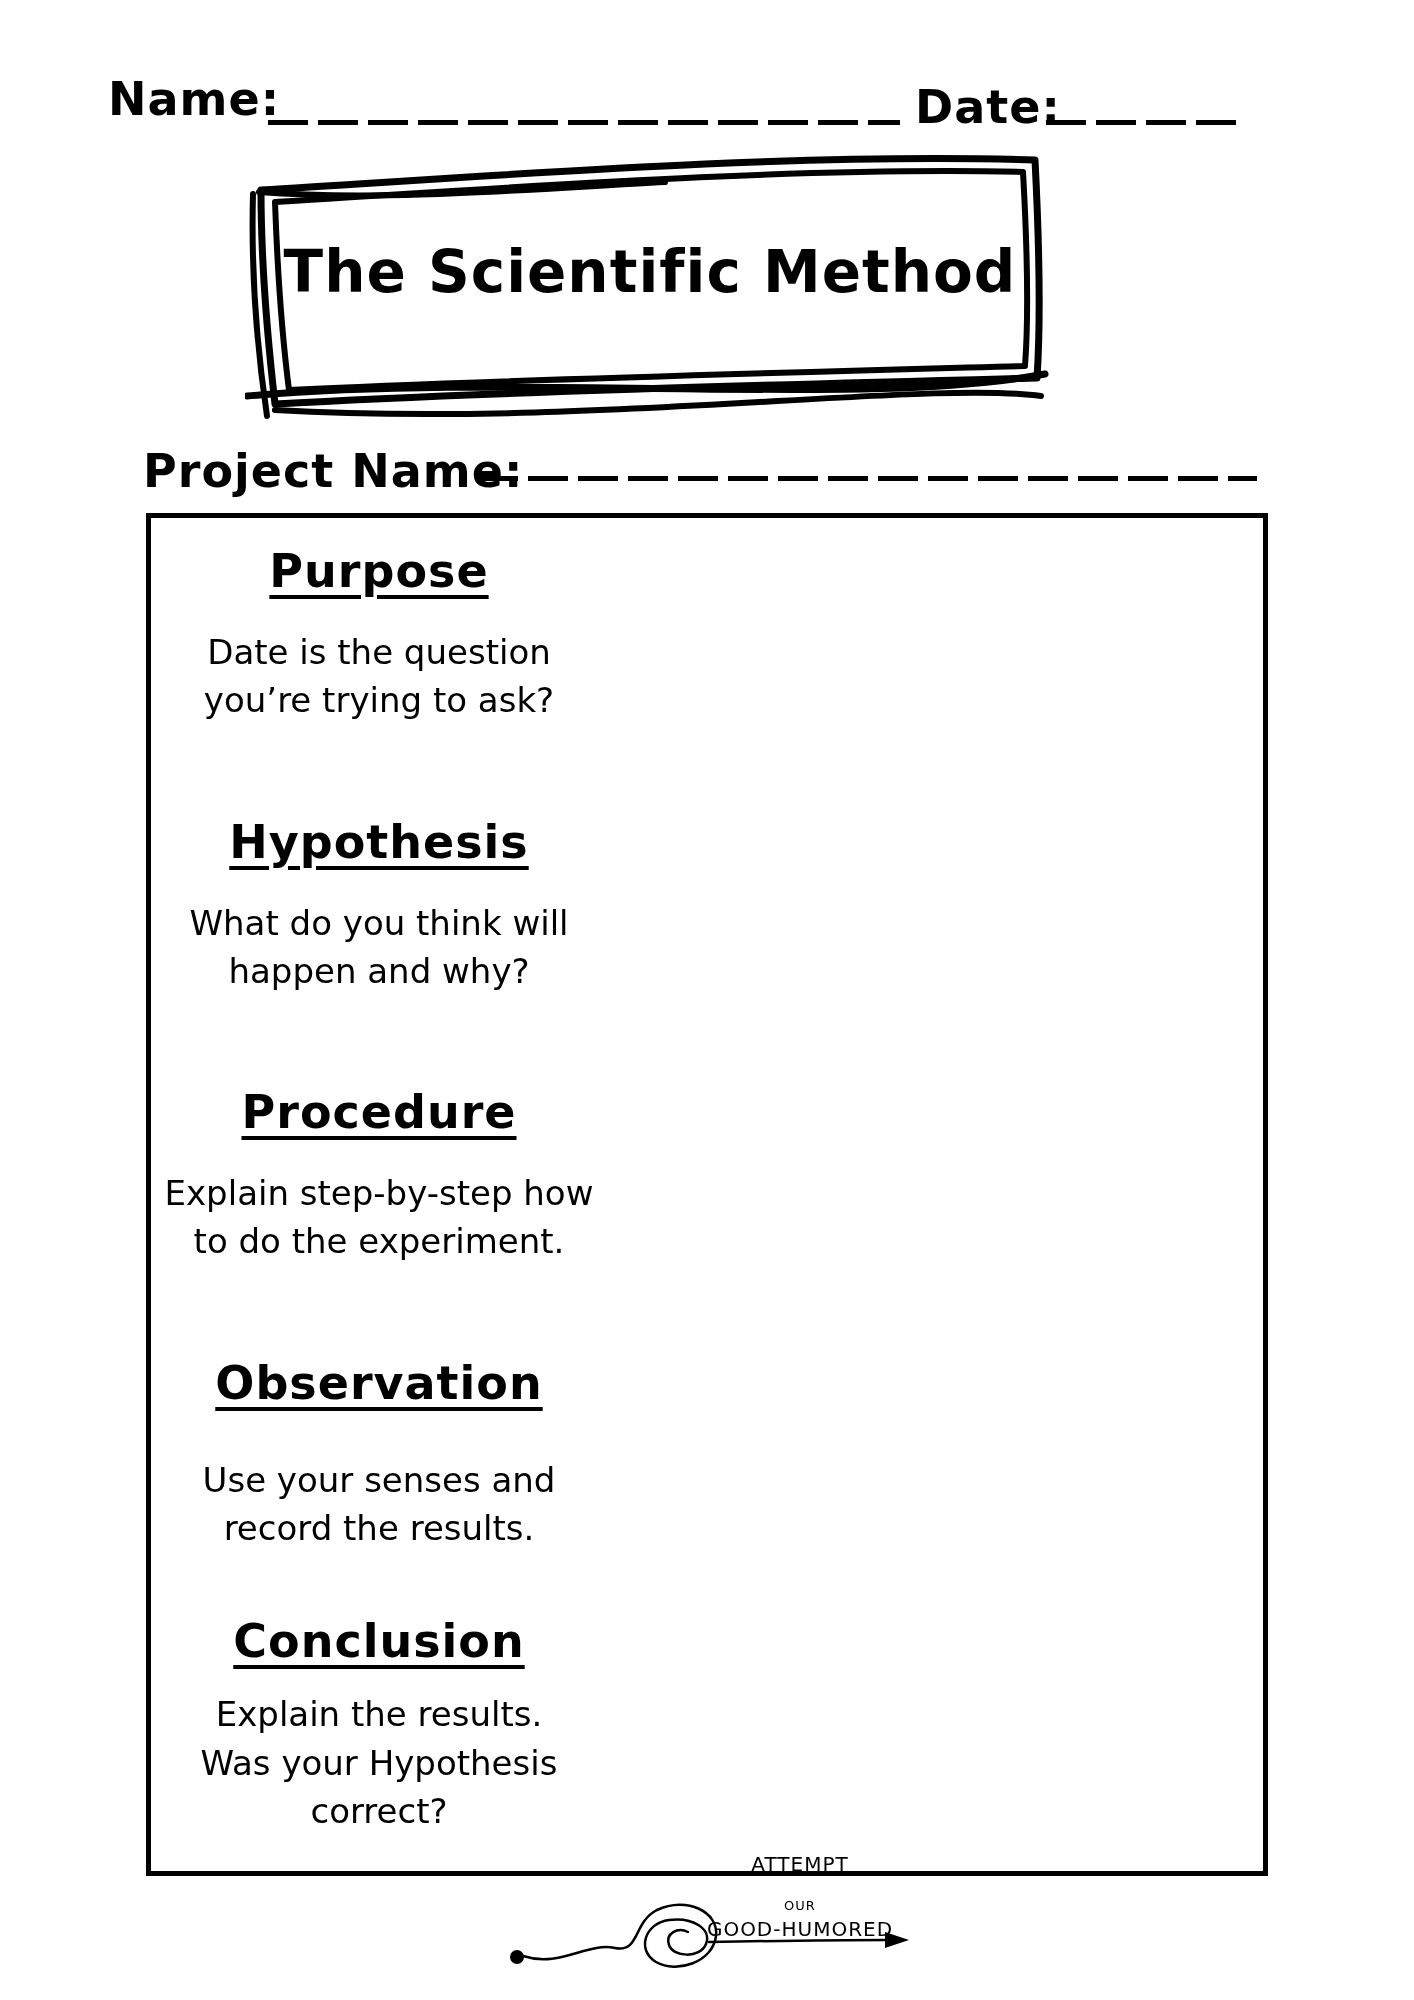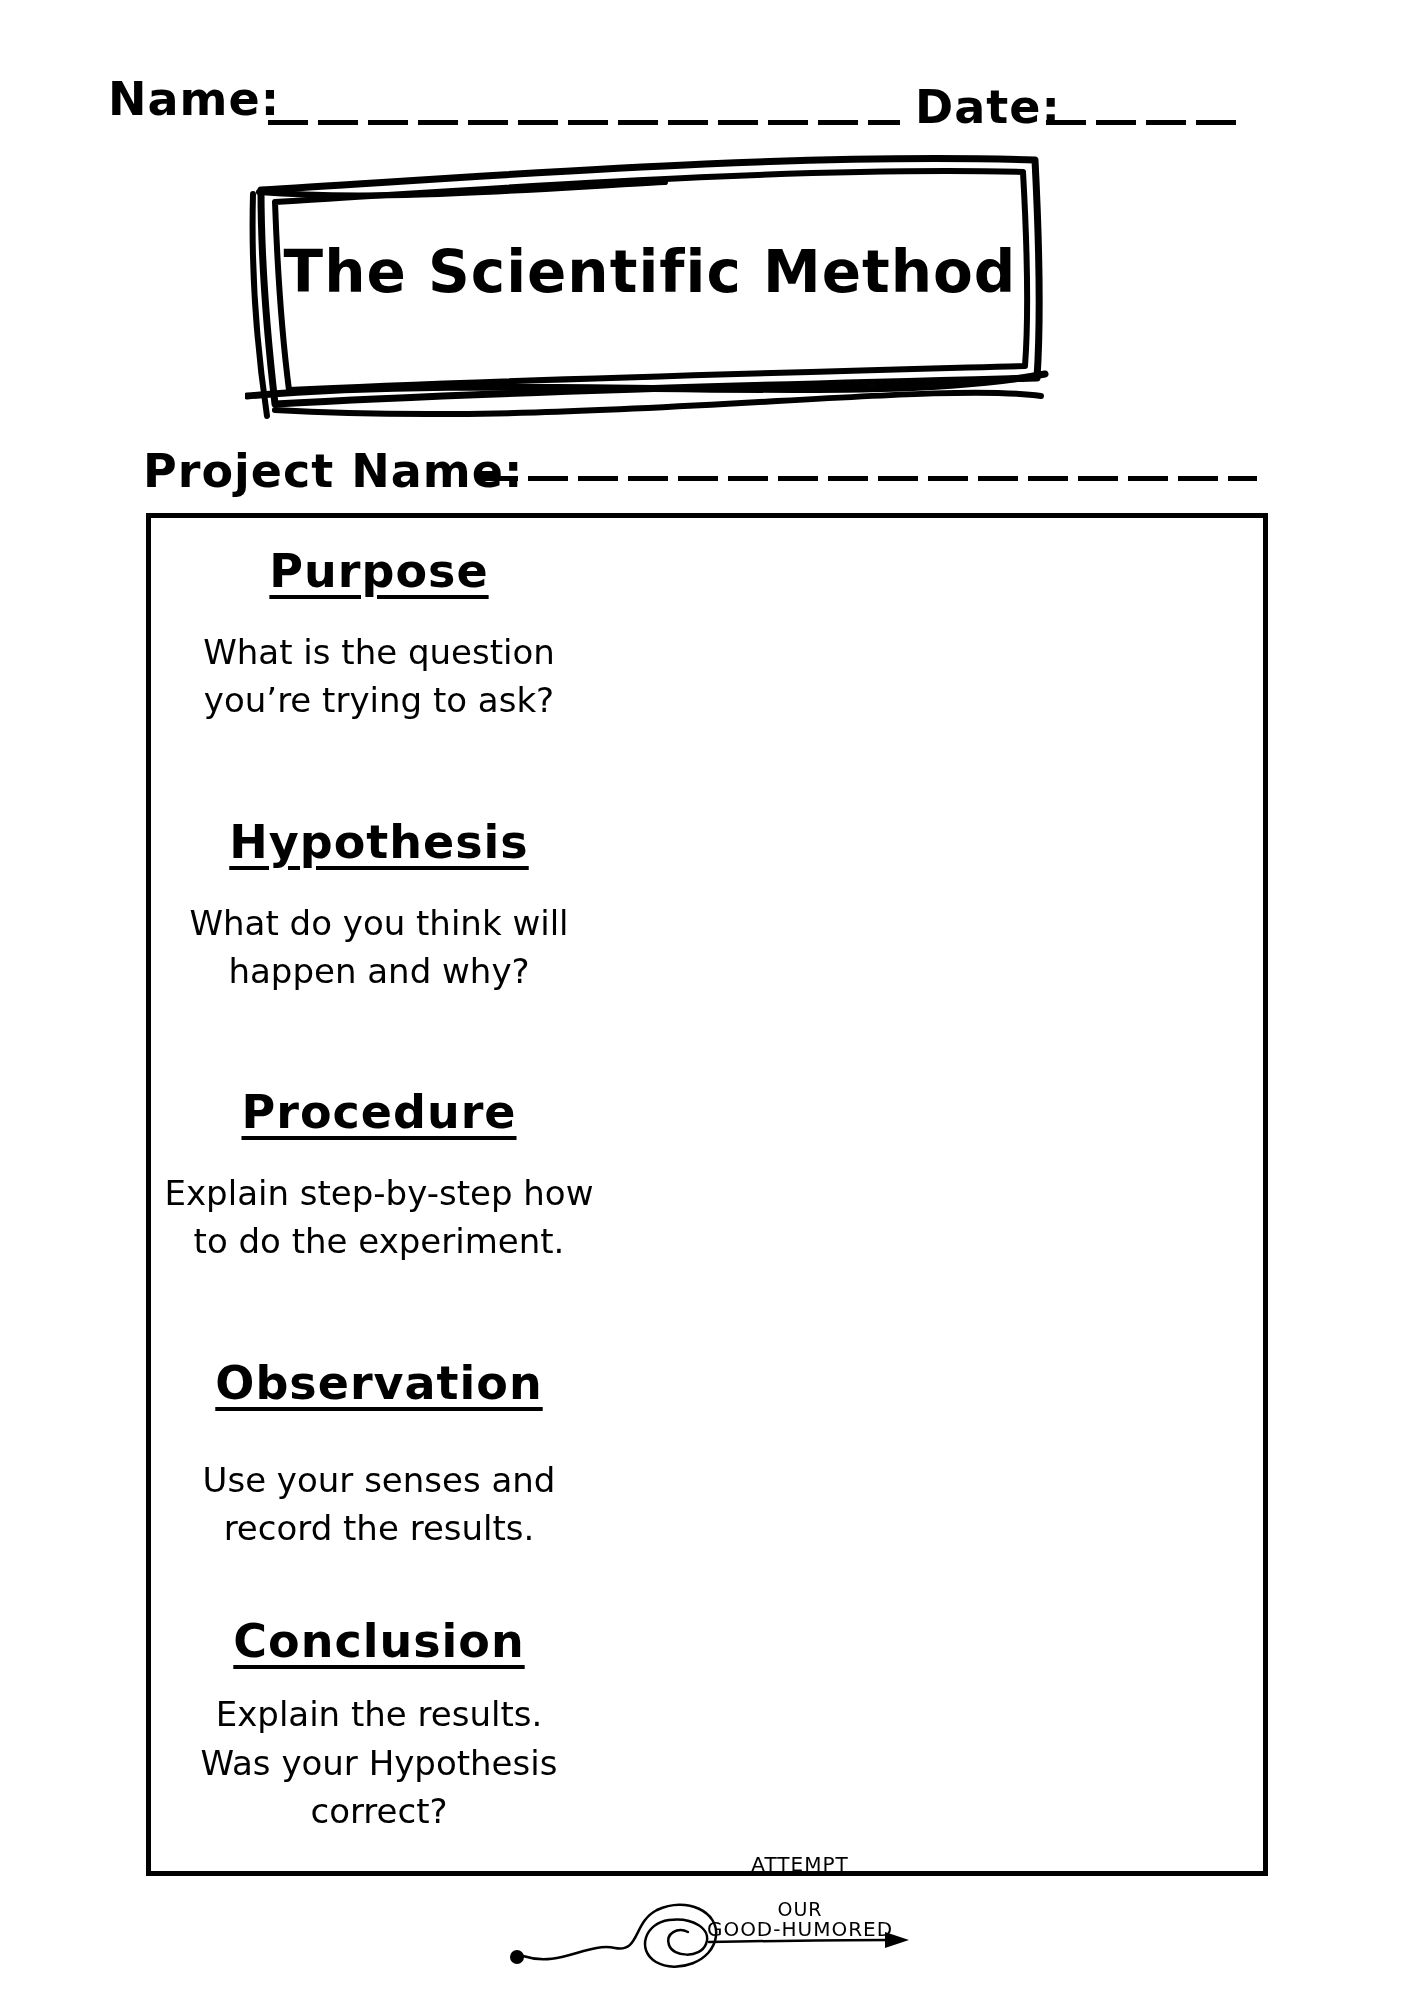--- a/index.html
+++ b/index.html
@@ -51,21 +51,21 @@
   .row-desc{
     margin-top:30px;
     font-size:34px;
     line-height:1.42;
     white-space:pre-line;
   }
   .cell.prompt:nth-child(7) .row-desc{margin-top:46px;}
   .cell.prompt:nth-child(9){padding-top:14px;}
   .cell.prompt:nth-child(9) .row-desc{margin-top:22px;}
   
-  .brand-small{font-size:19px;letter-spacing:1px;}
+  .brand-small{font-size:13px;letter-spacing:1px;}
   .brand-big{font-size:20px;letter-spacing:1px;}
   .brand{white-space:nowrap;text-align:center;}
   svg .ink{stroke:#000;fill:none;stroke-linecap:round;stroke-linejoin:round;}
 </style>
 </head>
 <body>
 
 <div class="page">
 
   <div class="abs label" style="left:108px;top:72px;">Name:</div>
@@ -83,21 +83,21 @@
   </svg>
   <div class="abs title-text">The Scientific Method</div>
 
   <div class="abs label" style="left:143px;top:444px;">Project Name:</div>
   <div class="abs fill-line" style="left:478px;top:476px;width:779px;"></div>
 
   <div class="abs method-table">
 
     <div class="cell prompt">
       <div class="row-heading">Purpose</div>
-      <div class="row-desc">What is the question
+      <div class="row-desc">Date is the question
 you’re trying to ask?</div>
     </div>
     <div class="cell"></div>
 
     <div class="cell prompt">
       <div class="row-heading">Hypothesis</div>
       <div class="row-desc">What do you think will
 happen and why?</div>
     </div>
     <div class="cell"></div>

